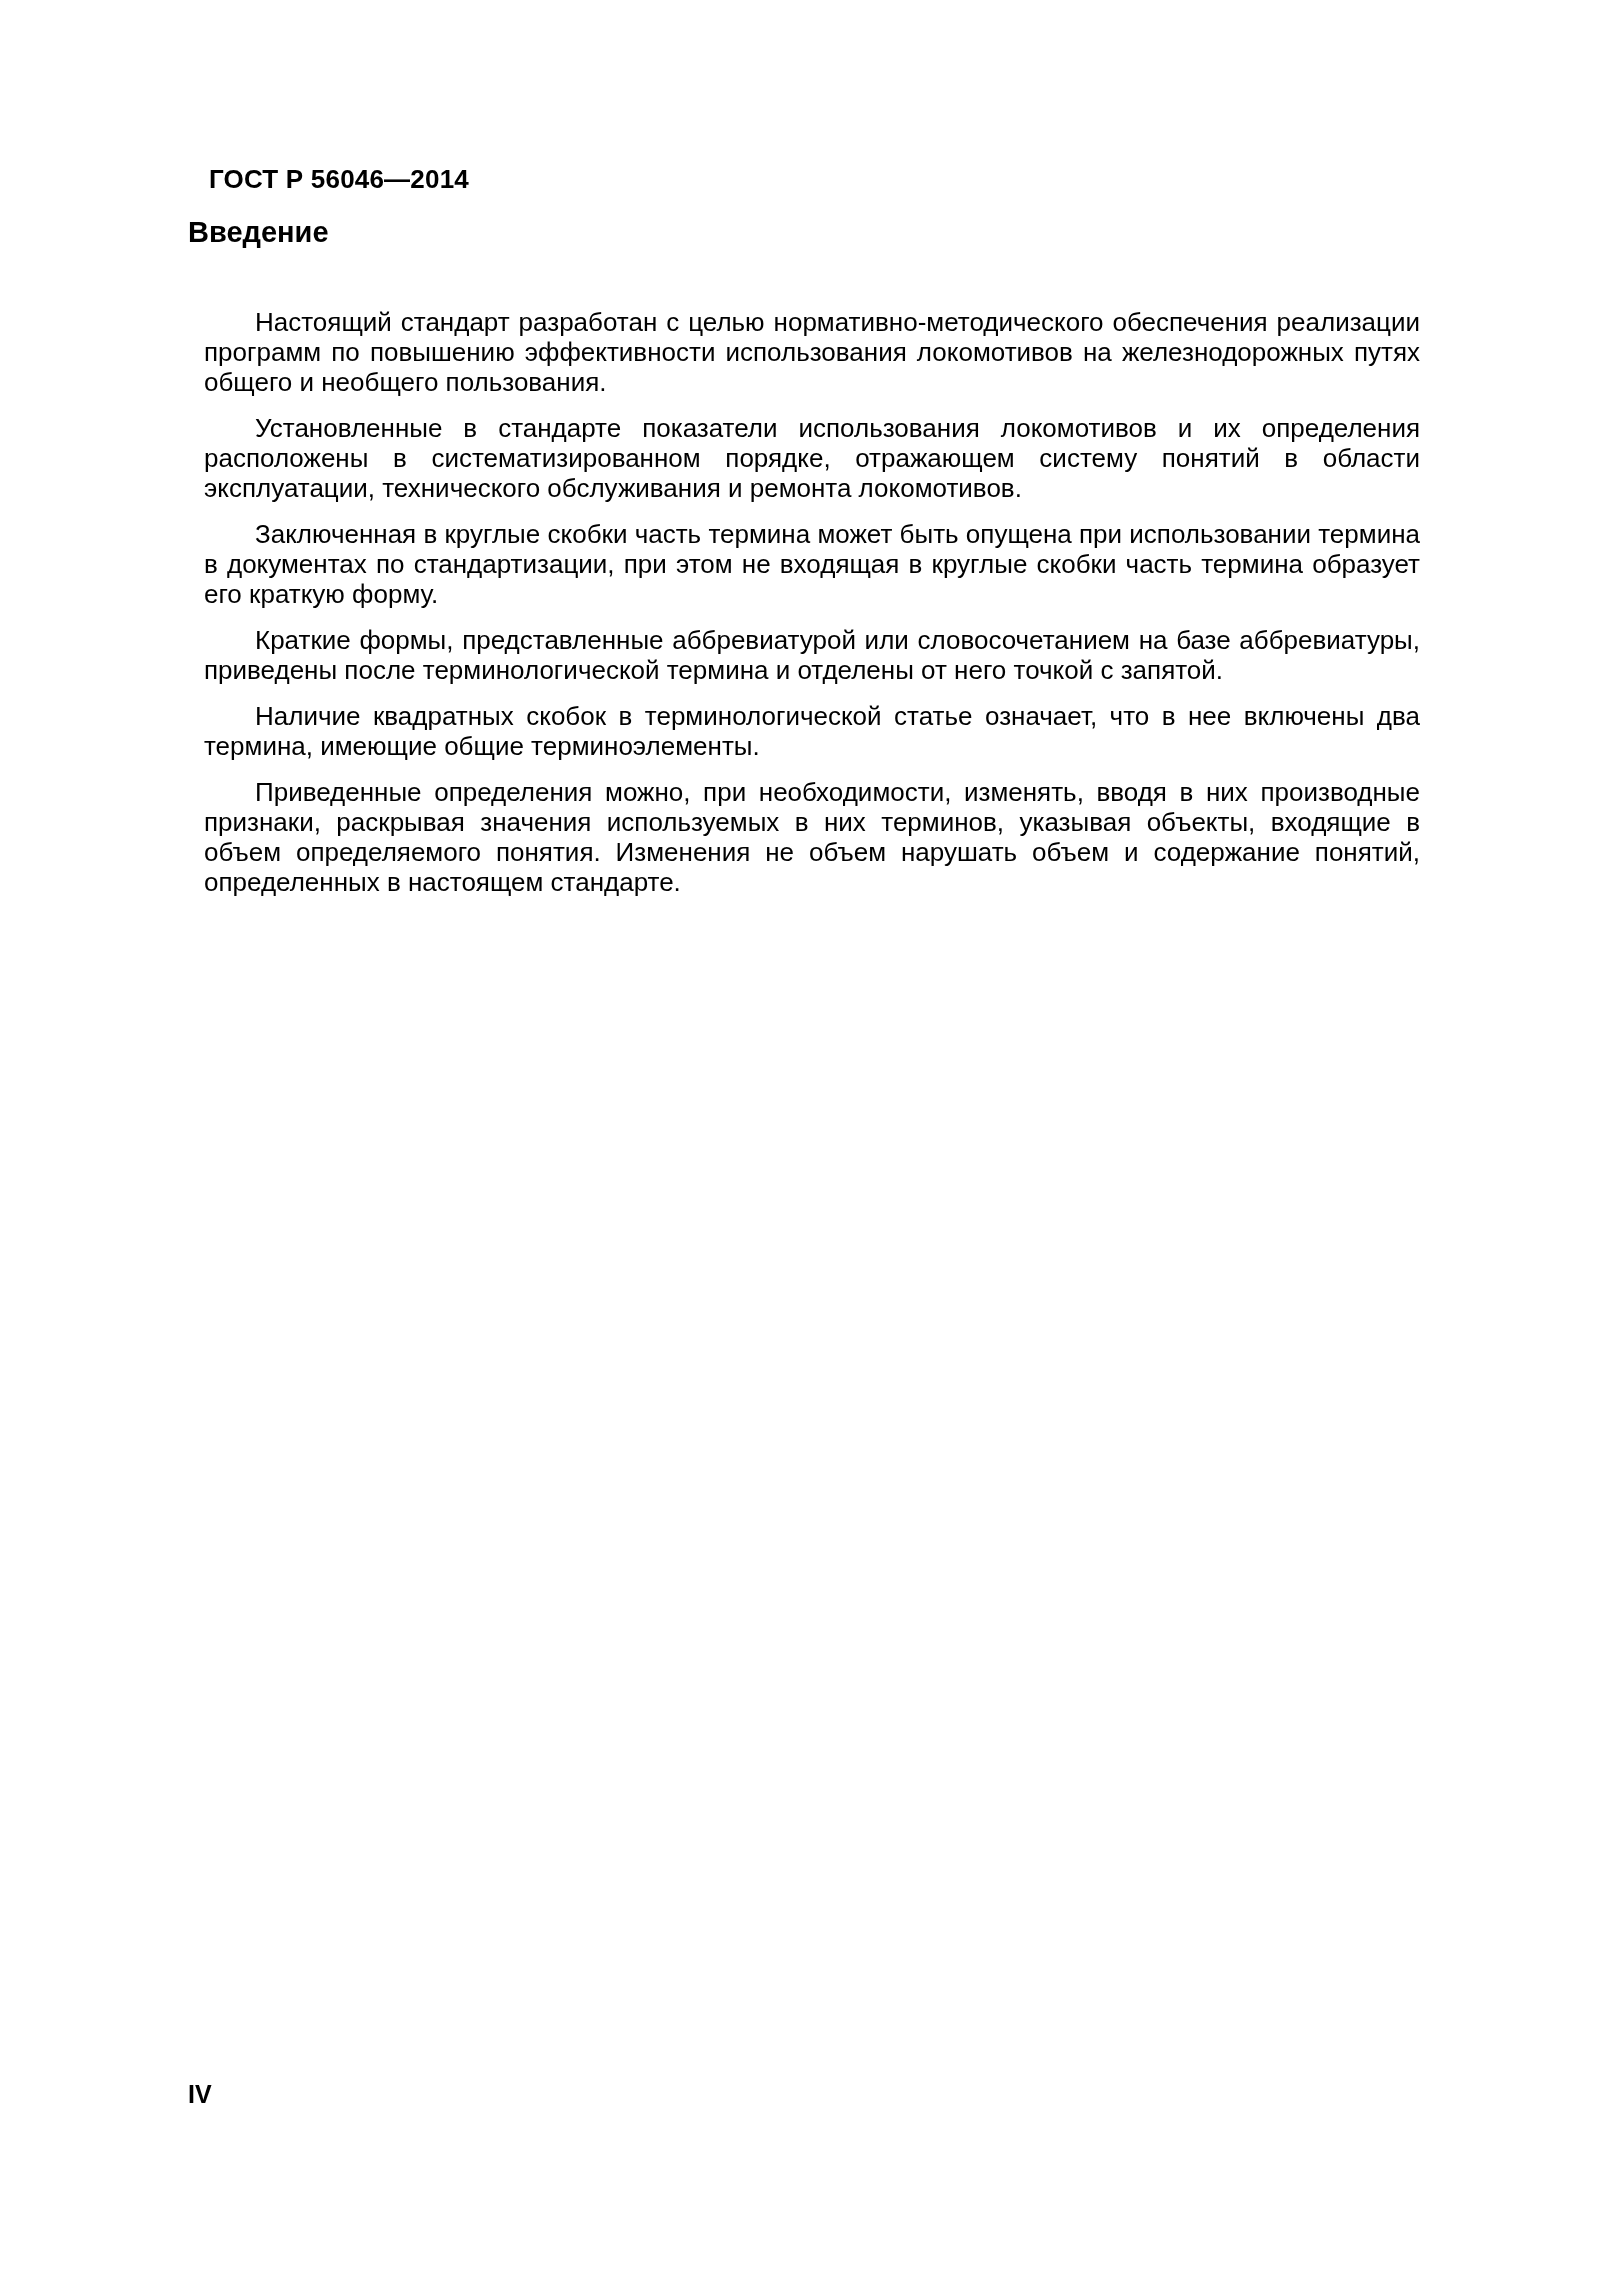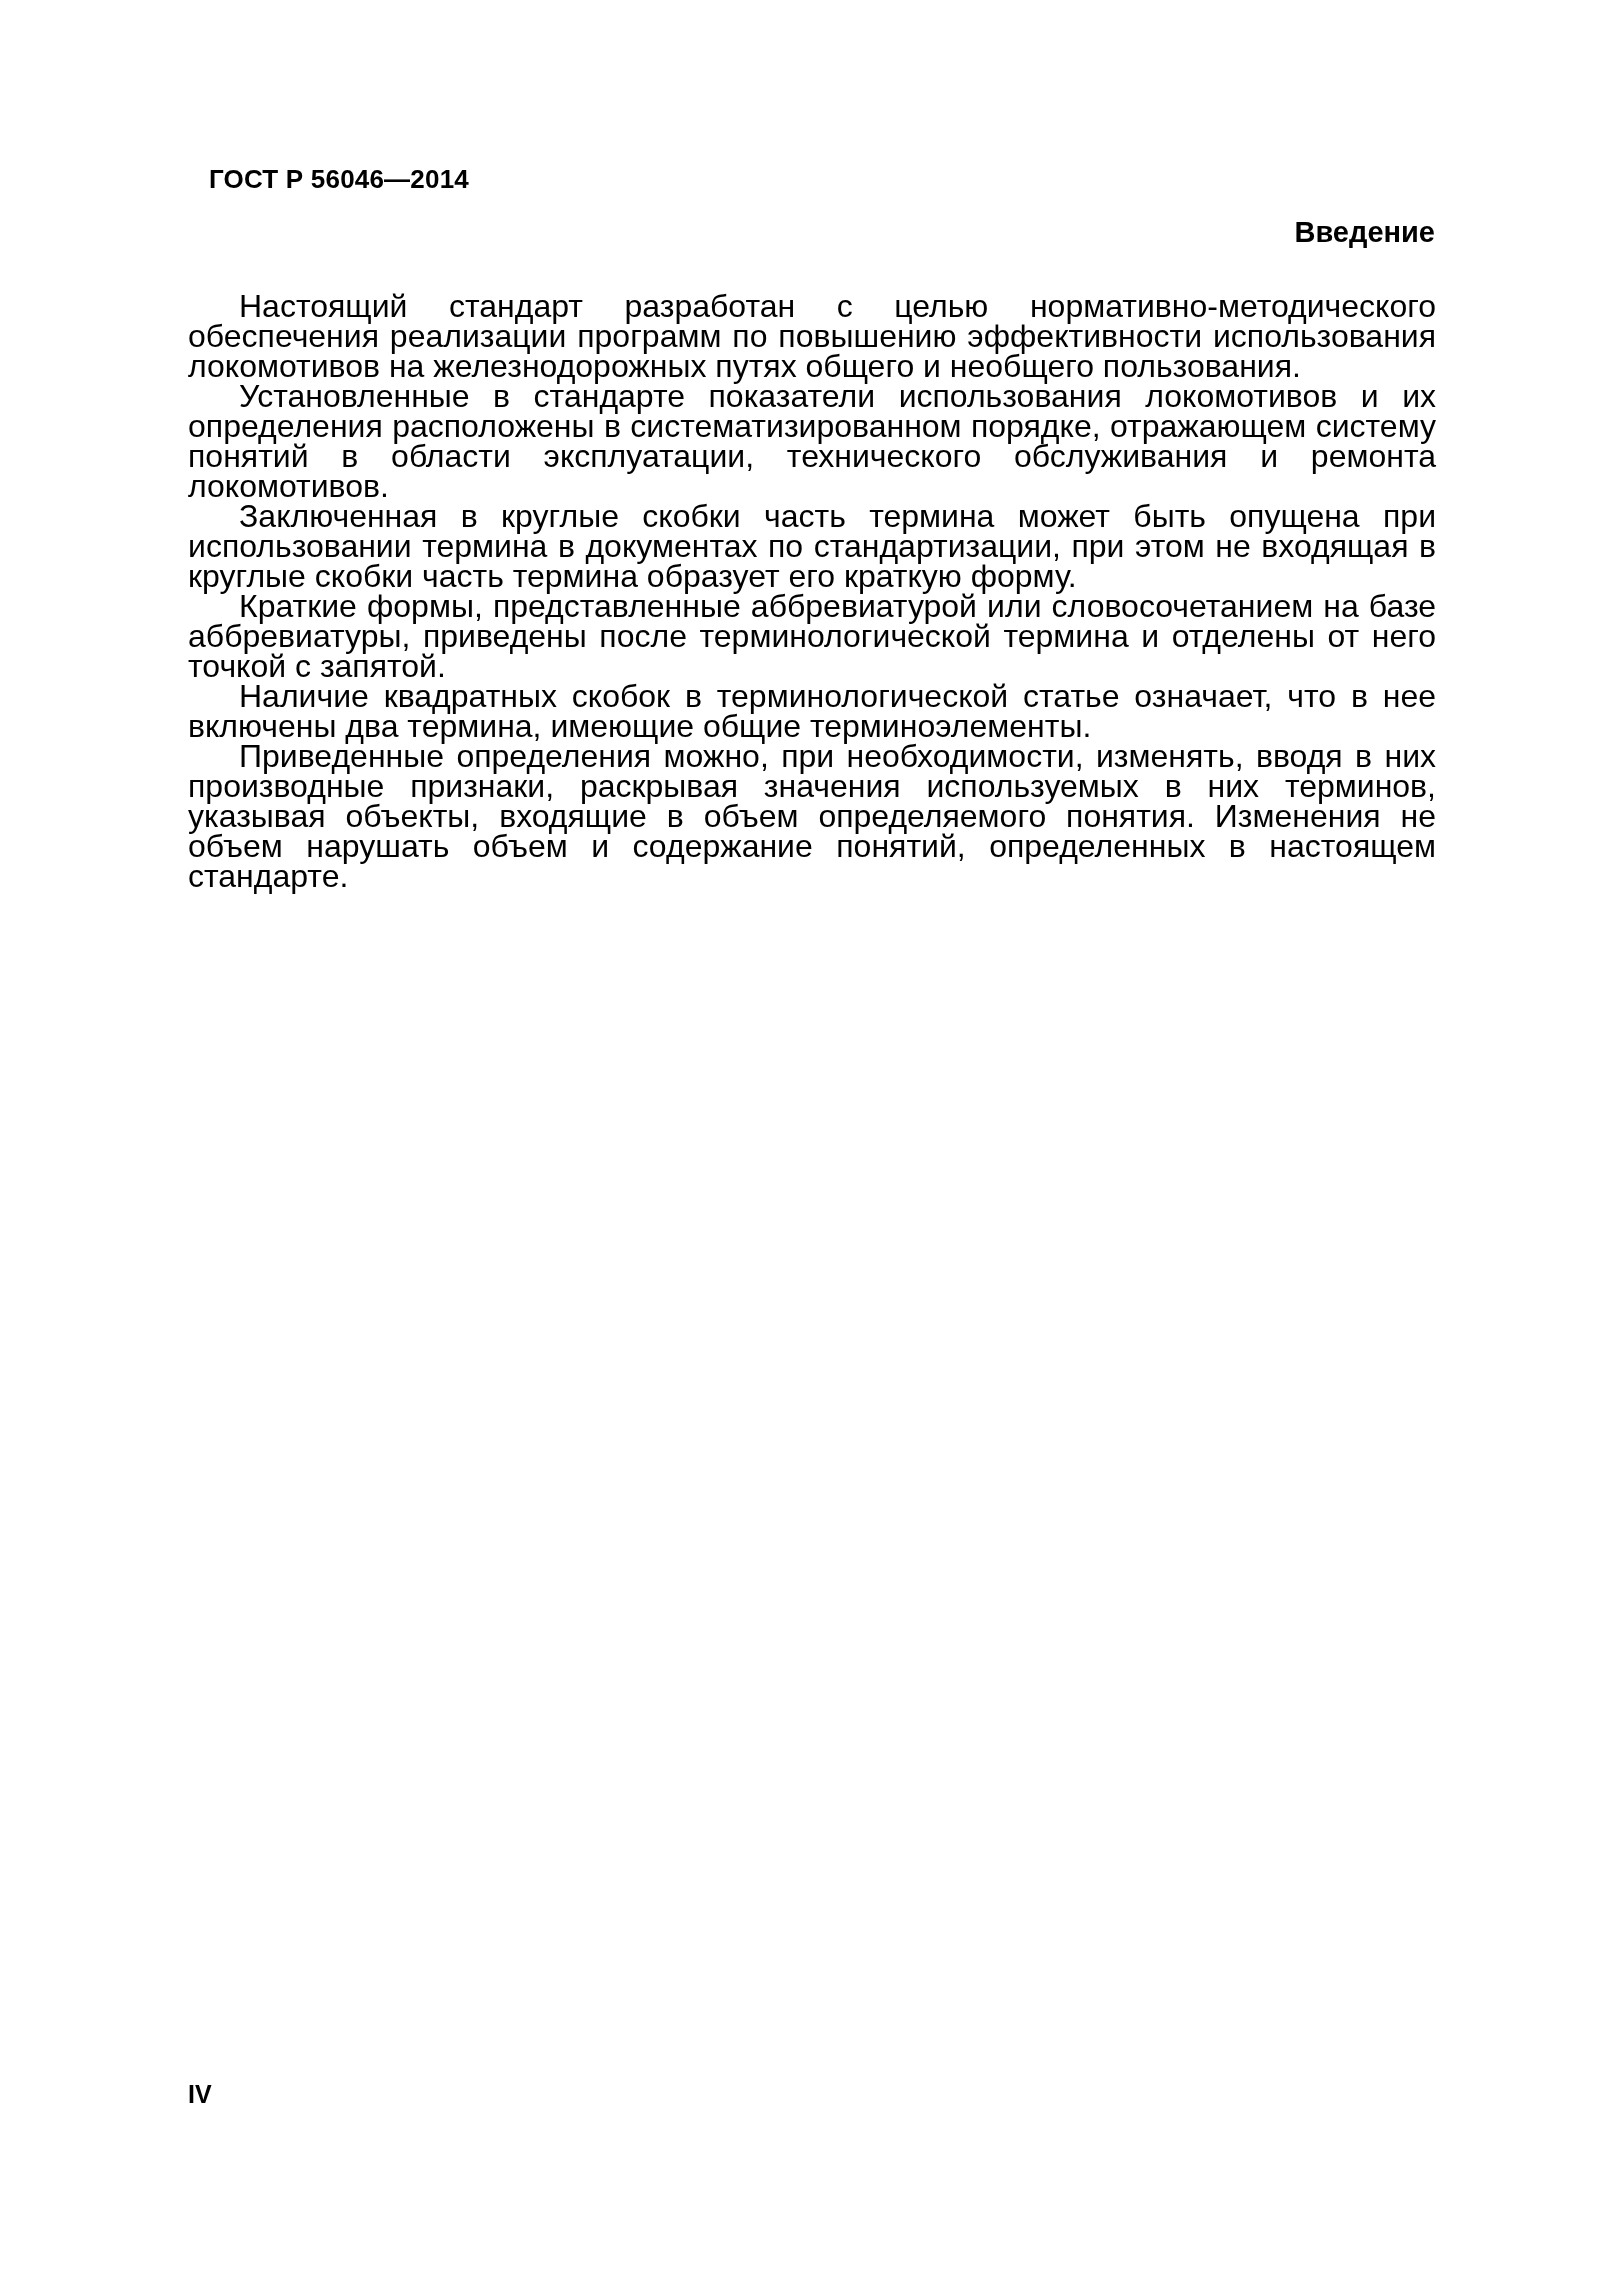--- a/index.html
+++ b/index.html
@@ -25,36 +25,36 @@
     font-weight: bold;
     letter-spacing: 0.2px;
     white-space: nowrap;
     margin-left: 21px;
   }
   .doc-title {
     position: absolute;
     left: 188px;
     top: 216px;
     width: 1247px;
-    text-align: right;
+    text-align: left;
     font-size: 29px;
     font-weight: bold;
   }
   .body-block {
     position: absolute;
     left: 188px;
     top: 291px;
     width: 1248px;
   }
   .para {
-    margin: 0;
+    margin: 16px;
     text-align: justify;
     text-align-last: left;
     text-justify: inter-word;
-    font-size: 32px;
+    font-size: 26px;
     line-height: 30px;
     text-indent: 51px;
     hyphens: none;
   }
   .page-number {
     position: absolute;
     left: 188px;
     top: 2080px;
     font-size: 25px;
     font-weight: bold;

